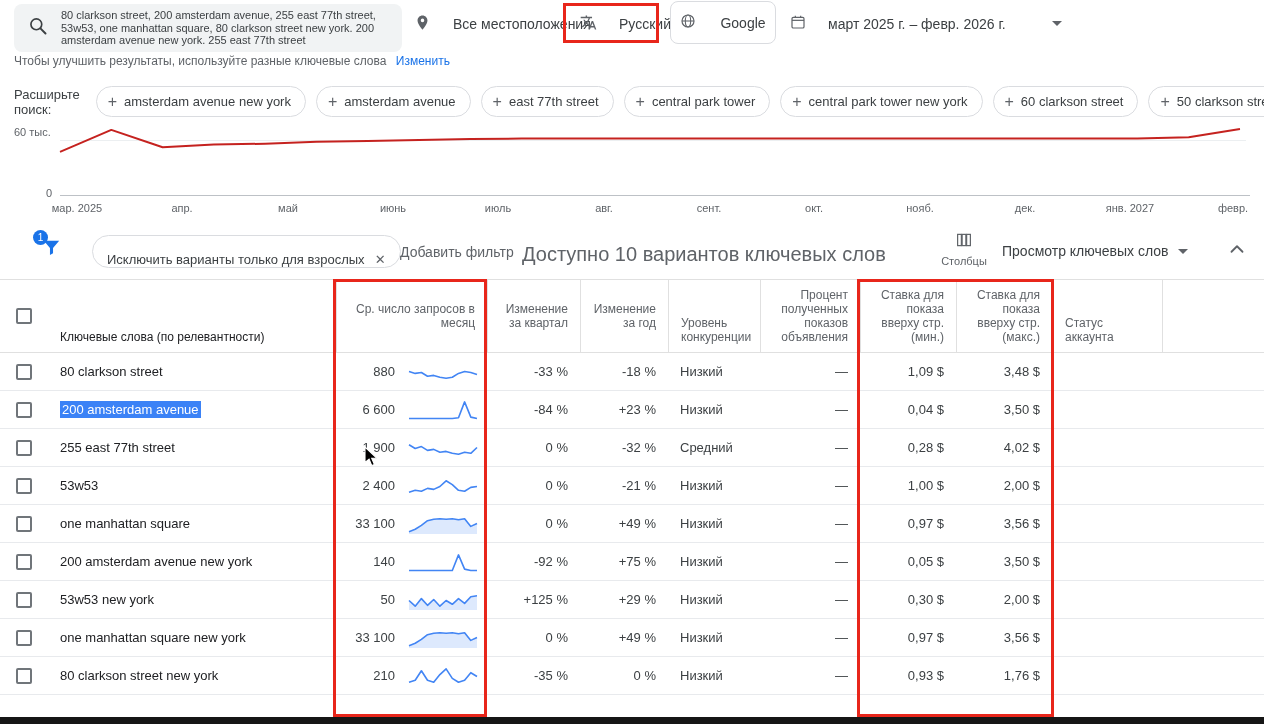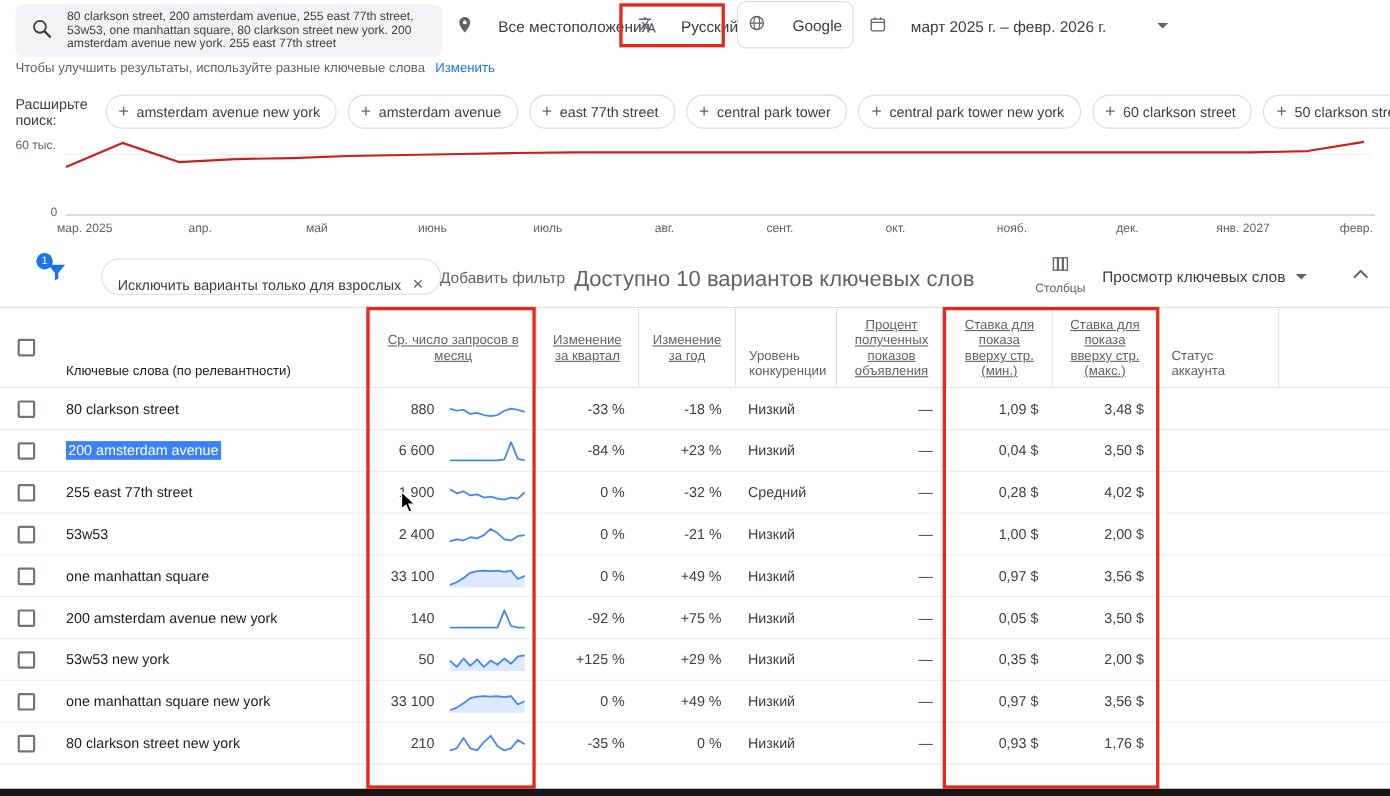--- a/index.html
+++ b/index.html
@@ -45,21 +45,21 @@
   .columns-ctl { position:absolute; left:936px; top:3px; width:56px; display:flex; flex-direction:column; align-items:center; gap:2px; cursor:pointer; }
   .columns-ctl .lbl { font-size:11px; color:#5f6368; }
   .view-selector { position:absolute; left:1002px; top:15px; display:flex; align-items:center; gap:9px; font-size:14px; color:#3c4043; cursor:pointer; }
   .collapse-btn { position:absolute; left:1226px; top:10px; cursor:pointer; }
 
   
   .table { position:absolute; left:0; top:279px; width:1264px; --cols:48px 288px 151px 93px 88px 92px 100px 96px 96px 110px 1fr; }
   .thead { display:grid; grid-template-columns:var(--cols); border-top:1px solid #e0e0e0; border-bottom:1px solid #e0e0e0; min-height:64px; }
   .hcell { display:flex; align-items:center; padding:8px 12px; font-size:12px; line-height:14px; color:#5f6368; }
   .hcell.sep { border-left:1px solid #e0e0e0; }
-  .h-right { justify-content:flex-end; text-align:center;text-decoration:underline; }
+  .h-right { justify-content:flex-end; text-align:right; }
   .h-left { justify-content:flex-start; text-align:left;align-items:flex-end; }
   .kw-head { color:#202124; }
   .c-check { justify-content:center; padding:0; }
   .checkbox { width:16px; height:16px; border:2px solid #70757a; border-radius:2px; background:#fff; display:inline-block; cursor:pointer; }
   .section-row { height:31px; display:flex; align-items:center; padding-left:48px; background:#f8f9fa; border-bottom:1px solid #e0e0e0;
                  font-size:13px; color:#3c4043; }
   .trow { display:grid; grid-template-columns:var(--cols); height:38px; border-bottom:1px solid #e8eaed; background:#fff; }
   .cell { display:flex; align-items:center; padding:0 12px; font-size:13px; color:#3c4043; overflow:hidden; white-space:nowrap; }
   .c-kw { color:#202124; }
   .c-kw .sel { background:#3b82f6; color:#fff; padding:1px 2px; }
@@ -403,21 +403,21 @@
             <span class="vol-num">50</span>
             <svg class="spark" viewBox="0 0 72 26">
               <polygon points="2,23 2.0,13.5 8.2,19.2 14.4,11.6 20.5,18.3 26.7,12.5 32.9,19.2 39.1,13.5 45.3,17.3 51.5,11.6 57.6,16.4 63.8,9.7 70.0,8.8 70,23" fill="rgba(66,133,244,0.18)"></polygon>
               <polyline points="2.0,13.5 8.2,19.2 14.4,11.6 20.5,18.3 26.7,12.5 32.9,19.2 39.1,13.5 45.3,17.3 51.5,11.6 57.6,16.4 63.8,9.7 70.0,8.8" fill="none" stroke="#4285f4" stroke-width="1.6" stroke-linejoin="round"></polyline>
             </svg>
           </div>
     <div class="cell c-num">+125 %</div>
     <div class="cell c-num">+29 %</div>
     <div class="cell">Низкий</div>
     <div class="cell c-num">—</div>
-    <div class="cell c-num">0,35 $</div>
+    <div class="cell c-num">0,30 $</div>
     <div class="cell c-num">2,00 $</div>
     <div class="cell"></div>
     <div class="cell"></div>
   </div>
         <div class="trow">
     <div class="cell c-check">
             <span class="checkbox"></span>
           </div>
     <div class="cell c-kw">
             <span class="kw-text">one manhattan square new york</span>

